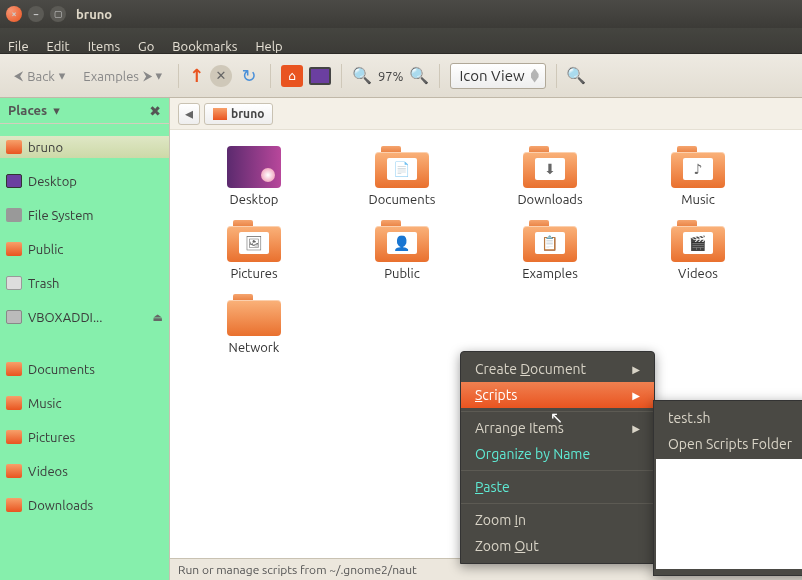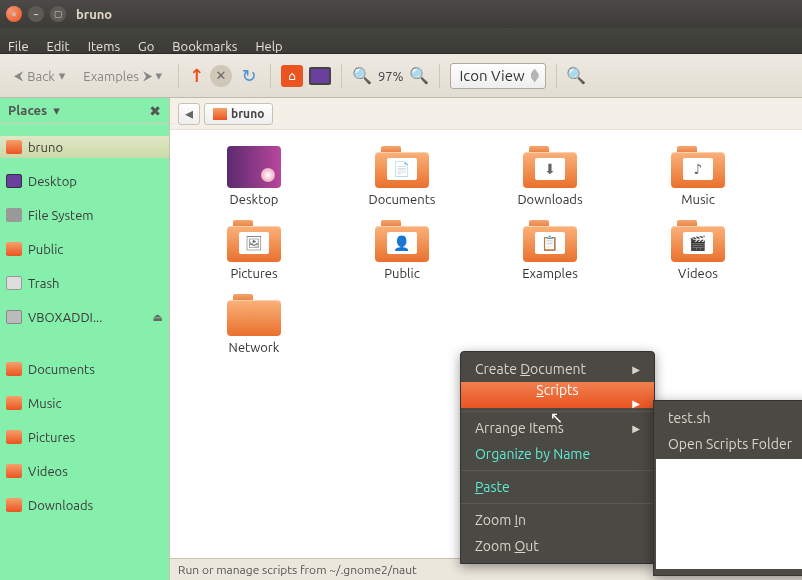--- a/index.html
+++ b/index.html
@@ -47,21 +47,21 @@
 .grid-row { display:flex; }
 .fcell { width:148px; display:flex; flex-direction:column; align-items:center; gap:4px; font-size:13px; color:#333; padding-bottom:14px;}
 .folder-ic { width:54px; height:42px; position:relative;}
 .folder-ic .tab { position:absolute; top:0; left:6px; width:20px; height:8px; background:linear-gradient(#f5a56f,#e87b3a); border-radius:2px 2px 0 0;}
 .folder-ic .body { position:absolute; top:6px; left:0; right:0; bottom:0; background:linear-gradient(#fab27a,#e9702e); border-radius:4px; box-shadow:inset 0 1px 0 rgba(255,255,255,0.4);}
 .folder-ic .badge { position:absolute; top:12px; left:12px; width:30px; height:22px; background:#fff; border-radius:2px; display:flex; align-items:center; justify-content:center; font-size:14px; color:#666;}
 .desktop-ic { width:54px;height:42px;background:linear-gradient(to right,#5b2a6e,#b8479b);border-radius:4px;position:relative;}
 .desktop-ic::after{content:"";position:absolute;right:6px;bottom:6px;width:14px;height:14px;border-radius:50%;background:radial-gradient(circle,#fff,#e8a);}
 .ctx-menu { position:absolute; left:460px; top:351px; width:195px; background:#4a4944; border:1px solid #333; border-radius:4px 4px 0 0; box-shadow:0 3px 12px rgba(0,0,0,0.4); font-size:14px; color:#d9d4c7; padding:4px 0;}
 .ctx-item { height:26px; display:flex; align-items:center; padding:0 14px; position:relative;}
-.ctx-item.hl { background:linear-gradient(#f08050,#e95420); color:#fff;flex-direction:column;}
+.ctx-item.hl { background:linear-gradient(#f08050,#e95420); color:#fff;}
 .ctx-item .arr { margin-left:auto; font-size:10px;}
 .ctx-item.dis { color:#5eead4;}
 .ctx-sep { height:1px; background:#5c5a53; margin:3px 0;}
 .ctx-item u { text-decoration:underline;}
 .sub-menu { position:absolute; left:653px; top:400px; width:160px; background:#4a4944; border:1px solid #333; box-shadow:0 3px 12px rgba(0,0,0,0.4); font-size:14px; color:#d9d4c7; padding:4px 0;}
 .sub-item { height:26px; display:flex; align-items:center; padding:0 14px;}
 .sub-blank { height:110px; background:#fff; margin:2px;}
 .cursor { position:absolute; left:550px; top:408px; font-size:16px; color:#fff; pointer-events:none; z-index:100;}
 .statusbar { height:22px; background:#ece7dd; border-top:1px solid #c9c2b2; display:flex; align-items:center; padding:0 8px; font-size:12px; color:#555;}
 </style>

